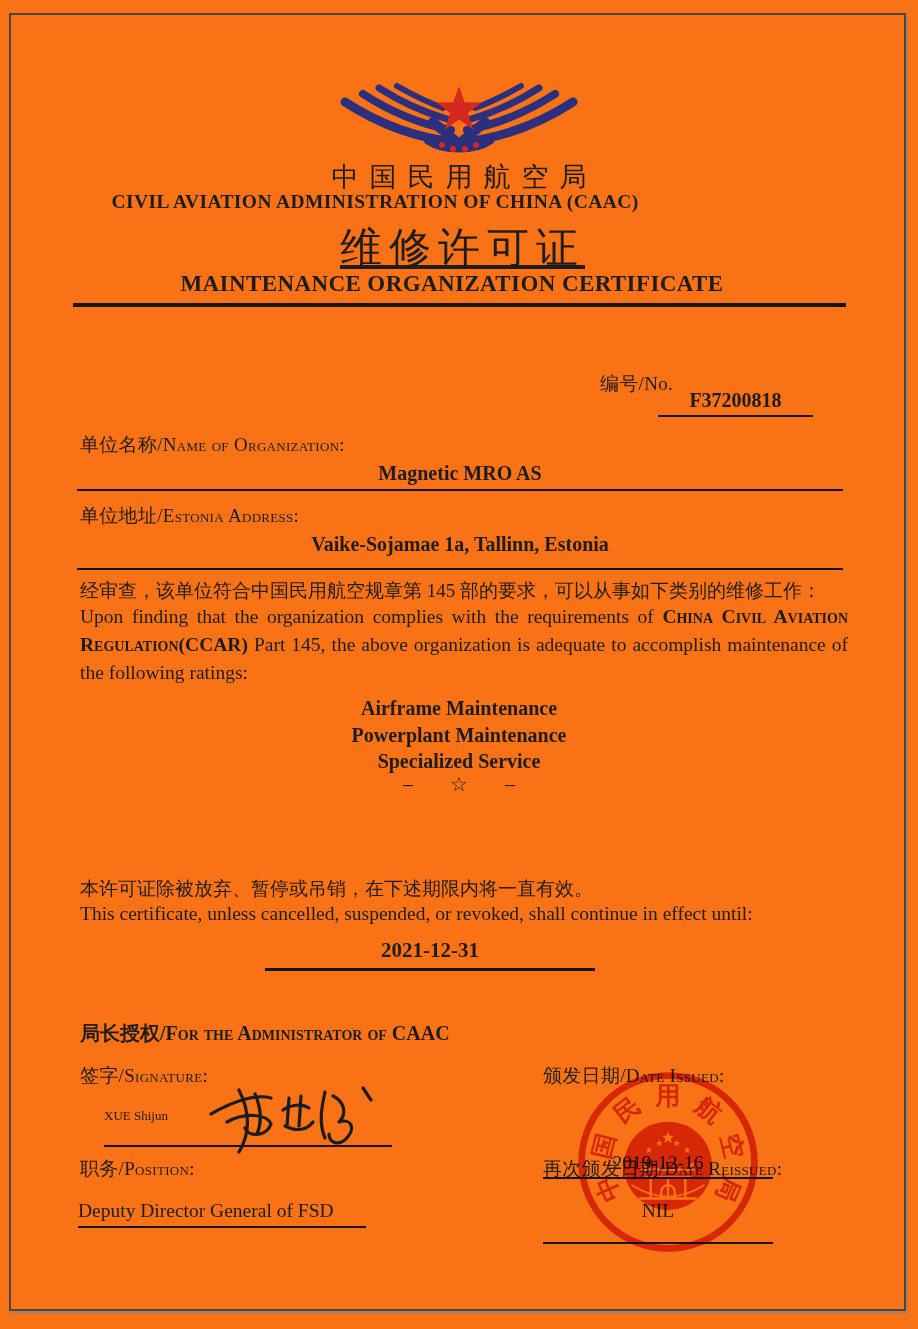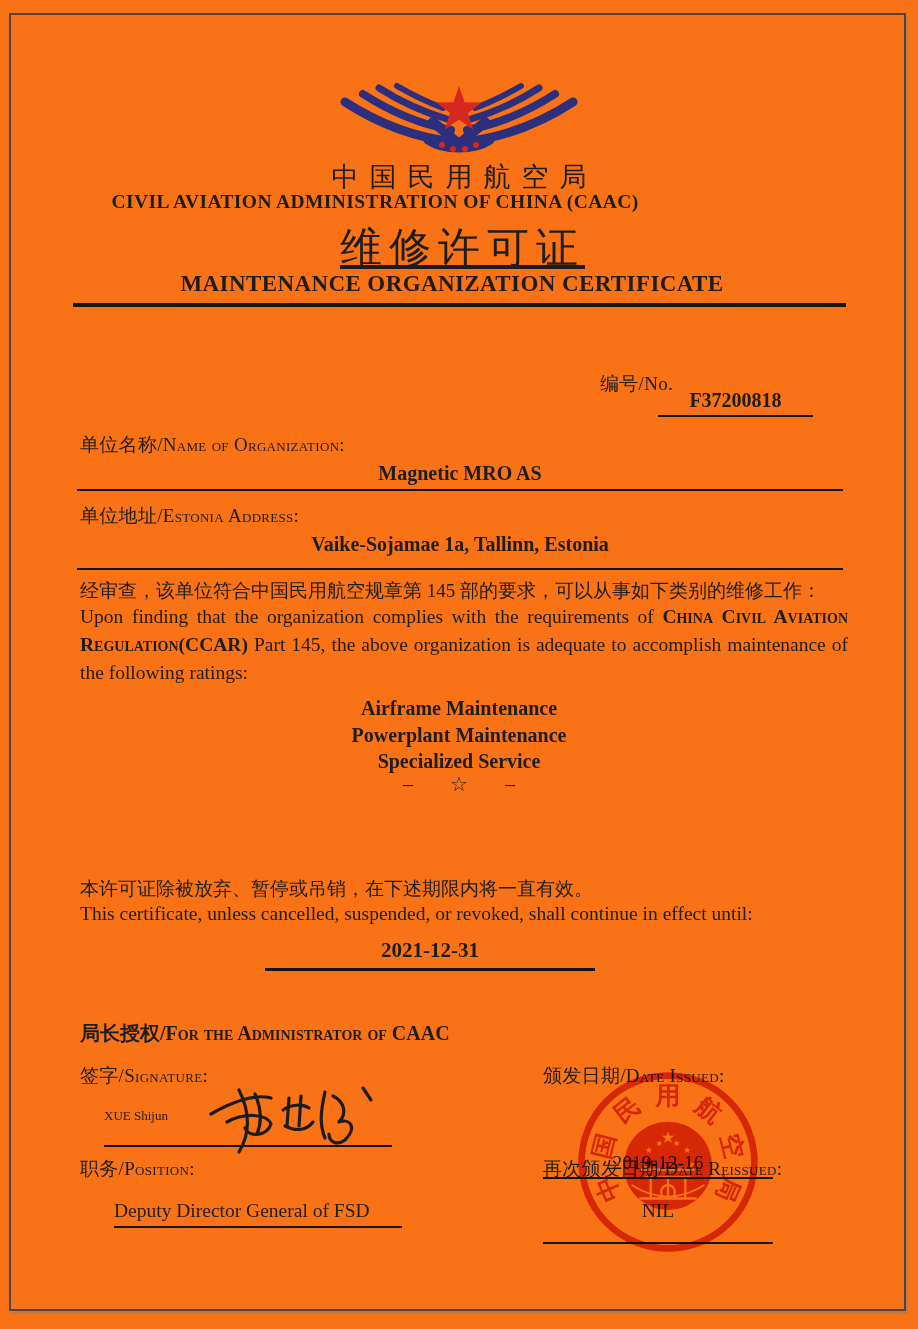--- a/index.html
+++ b/index.html
@@ -43,21 +43,21 @@
   .star-sep { top:772px; left:0; width:918px; font-size:20px; letter-spacing:16px; text-indent:16px; }
 
   .valid-cn { top:876px; left:80px; font-size:19px; }
   .valid-en { top:903px; left:80px; font-size:19.5px; }
   .expiry   { top:938px; left:265px; width:330px; font-size:21px; padding-bottom:5px; border-bottom:3px solid #141414; }
 
   .admin-line { top:1020px; left:80px; font-size:20px;text-align:right; }
   .sig-label  { top:1063px; left:80px; }
   .sig-value  { top:1108px; left:78px; width:288px; font-size:13px; padding-bottom:21px;margin-left:26px; }
   .pos-label  { top:1156px; left:80px; }
-  .pos-value  { top:1200px; left:78px; width:288px; font-size:19.5px; padding-bottom:4px;margin-left:36px; }
+  .pos-value  { top:1200px; left:78px; width:288px; font-size:19.5px; padding-bottom:4px; }
 
   .di-label   { top:1063px; left:543px; }
   .di-value   { top:1152px; left:543px; width:230px; font-size:19.5px; padding-bottom:3px; }
   .dr-label   { top:1156px; left:543px; }
   .dr-value   { top:1200px; left:543px; width:230px; font-size:19.5px; padding-bottom:20px; }
 
   .logo { top:82px; left:338px; width:242px; height:84px; }
   .signature-svg { top:1076px; left:205px; width:175px; height:85px; }
   .seal { top:1066px; left:572px; width:192px; height:192px; opacity:.84; mix-blend-mode:multiply; }
 </style>

